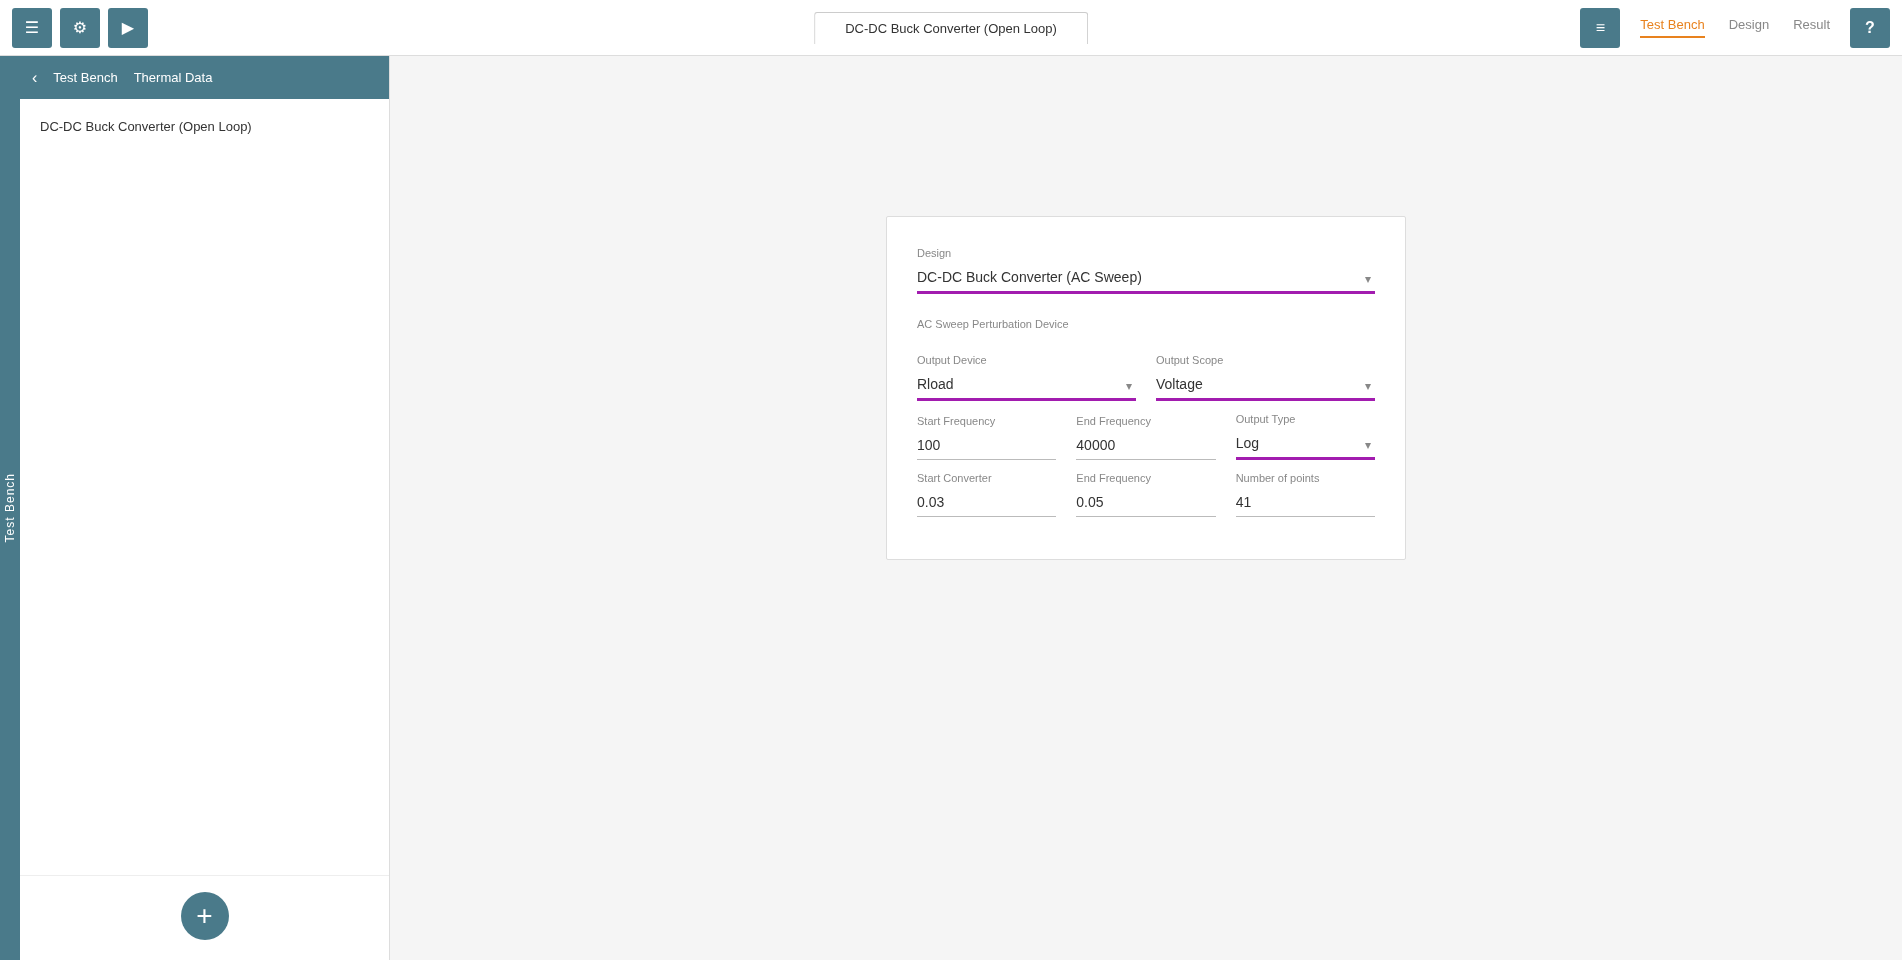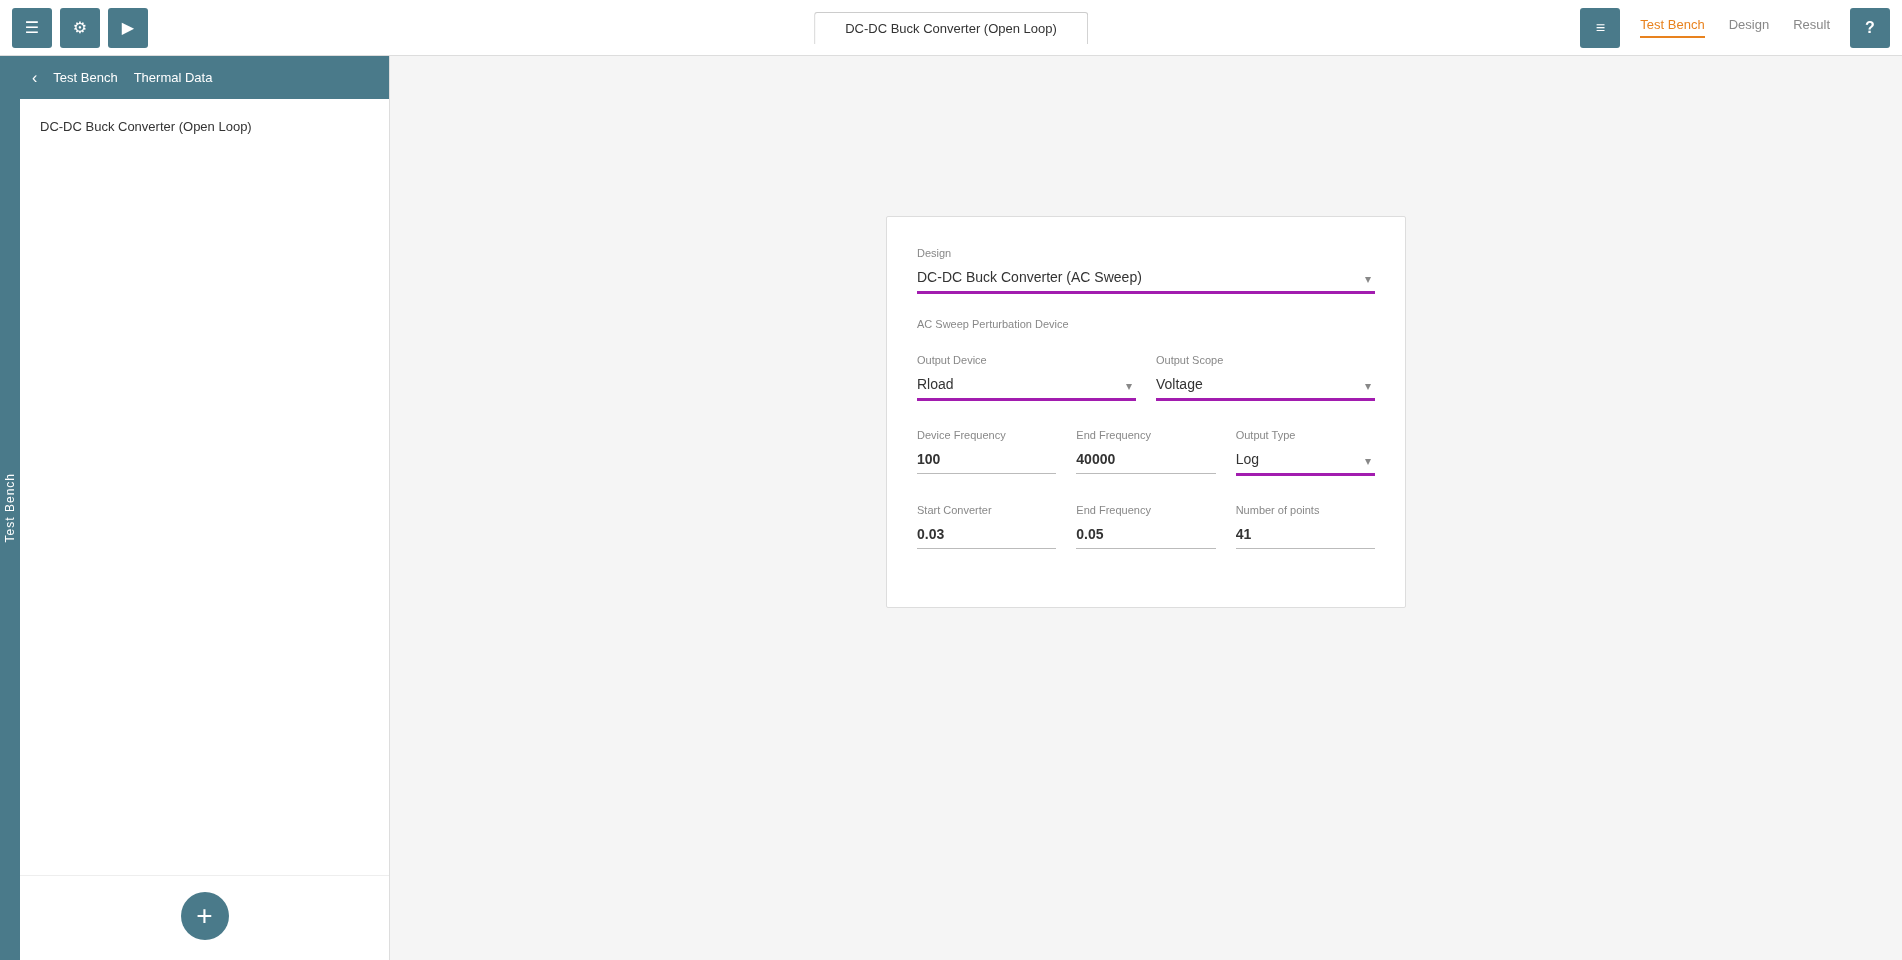--- a/index.html
+++ b/index.html
@@ -234,21 +234,20 @@
     }
     .form-control {
       width: 100%;
       border: none;
       border-bottom: 1px solid #bbb;
       padding: 6px 0;
       font-size: 14px;
       color: #333;
       background: transparent;
       outline: none;
-      font-weight: bold;
     }
     .form-select-wrapper {
       position: relative;
     }
     .form-select-wrapper::after {
       content: '▾';
       position: absolute;
       right: 4px;
       top: 50%;
       transform: translateY(-50%);
@@ -266,21 +265,22 @@
       background: transparent;
       outline: none;
       appearance: none;
       -webkit-appearance: none;
       cursor: pointer;
     }
 
     .form-row {
       display: flex;
       gap: 20px;
-      margin-bottom: 28px;
+      margin-bottom: 12px;
+      align-items: flex-end;
     }
     .form-row .form-group {
       flex: 1;
       margin-bottom: 0;
     }
   </style>
 </head>
 <body>
 
 <div class="top-bar">
@@ -359,21 +359,21 @@
           <div class="form-select-wrapper">
             <select class="form-select">
               <option>Voltage</option>
             </select>
           </div>
         </div>
       </div>
 
       <div class="form-row">
         <div class="form-group">
-          <label class="form-label">Device Frequency</label>
+          <label class="form-label">Start Frequency</label>
           <input class="form-control" type="text" value="100" style="">
         </div>
         <div class="form-group">
           <label class="form-label">End Frequency</label>
           <input class="form-control" type="text" value="40000" style="">
         </div>
         <div class="form-group">
           <label class="form-label">Output Type</label>
           <div class="form-select-wrapper">
             <select class="form-select">

